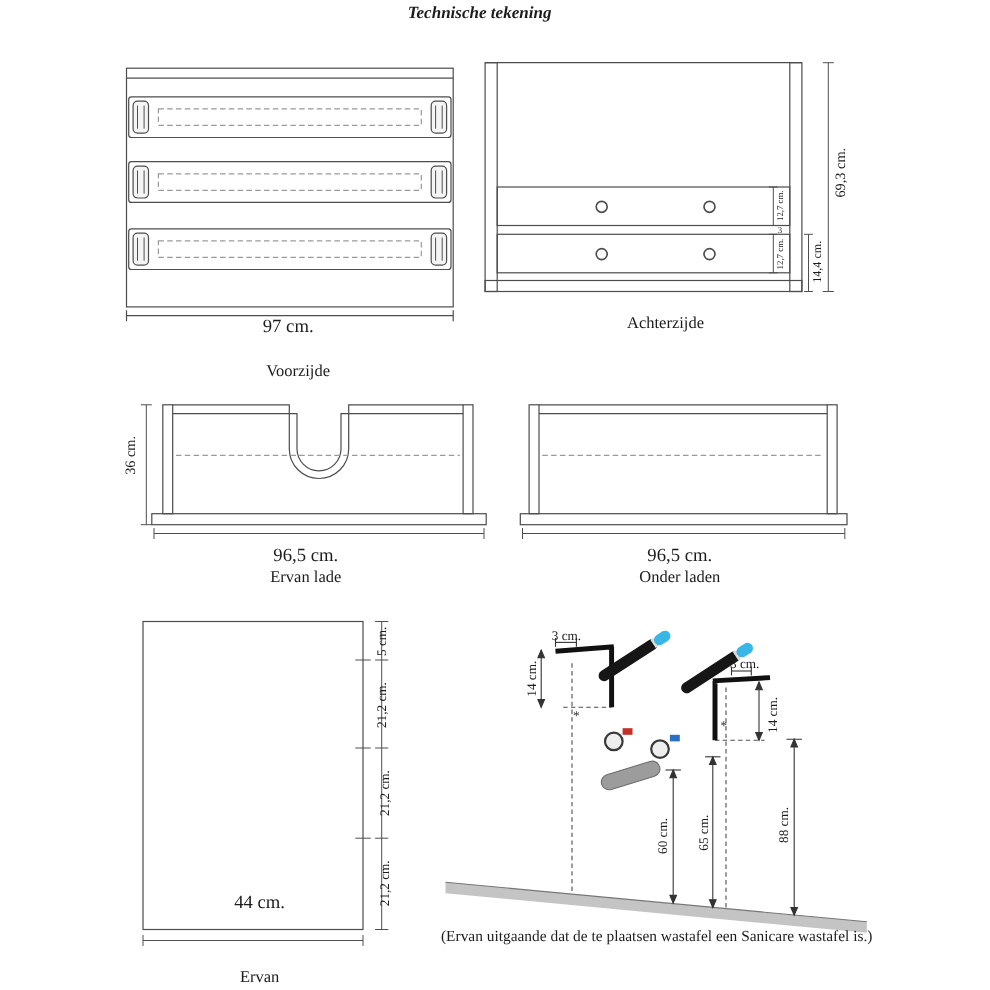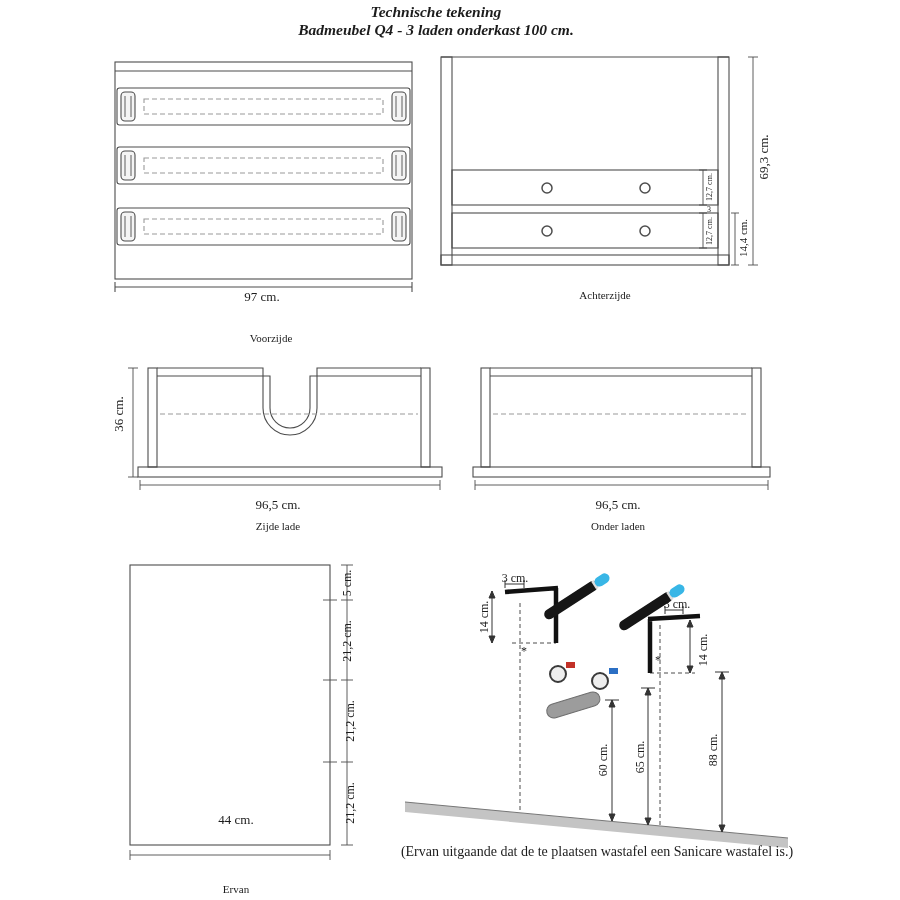--- a/index.html
+++ b/index.html
@@ -1,37 +1,36 @@
 <!DOCTYPE html>
 <html style="--line: #4d4d4d; --pen-tip: #38b6e6; --hot-tag: #c23127; --cold-tag: #2b6fc4; --floor: #c4c4c4;"><head>
 <meta charset="utf-8">
 <style>
   *{box-sizing:border-box}
   body{margin:0;background:#fff}
   .page{position:relative;width:823px;height:900px;background:#fff;color:#1c1c1c;
         font-family:"Liberation Serif",serif;overflow:hidden}
   .page svg{position:absolute;overflow:visible}
-  .lbl{position:absolute;transform:translate(-50%,-50%);white-space:nowrap;font-size:13px}
+  .lbl{position:absolute;transform:translate(-50%,-50%);white-space:nowrap;font-size:17px}
   .vlbl{position:absolute;transform:translate(-50%,-50%) rotate(-90deg);white-space:nowrap;font-size:13px}
   .t8{font-size:8px}
   .t11{font-size:11px}
   .t12{font-size:12px}
-  .t14{font-size:11px}
+  .t14{font-size:15px}
   .note{font-size:14px}
   .title{position:absolute;left:0;top:3px;width:872px;text-align:center;
          font-weight:700;font-style:italic;font-size:15.5px;line-height:1.15}
 </style>
 </head>
 <body>
 
 <div class="page">
 
   <div class="title">
     <div>Technische tekening</div>
-    <div>Badmeubel Q4 - 3 laden onderkast 100 cm.</div>
   </div>
 
   <svg style="left:110px;top:56px" width="310" height="240">
     <g fill="none" stroke="#4d4d4d" stroke-width="1.1">
       <rect x="5" y="6" width="297" height="217"></rect>
       <line x1="5" y1="15" x2="302" y2="15"></line>
 
       <g>
         <rect x="7" y="32" width="293" height="37" rx="2.5"></rect>
         <rect x="34" y="43" width="239" height="15" stroke="#9a9a9a" stroke-dasharray="5 3"></rect>
@@ -135,21 +134,21 @@
           <line x1="23" y1="10" x2="33" y2="10"></line>
           <line x1="23" y1="119" x2="33" y2="119"></line>
         <line x1="35" y1="127" x2="335" y2="127"></line>
           <line x1="35" y1="122" x2="35" y2="132"></line>
           <line x1="335" y1="122" x2="335" y2="132"></line>
       </g>
     </g>
   </svg>
   <div class="vlbl" style="left:119px;top:414px">36 cm.</div>
   <div class="lbl" style="left:278px;top:505px">96,5 cm.</div>
-  <div class="lbl t14" style="left:278px;top:526px">Zijde lade</div>
+  <div class="lbl t14" style="left:278px;top:526px">Ervan lade</div>
 
   <svg style="left:460px;top:358px" width="322" height="135">
     <g fill="none" stroke="#4d4d4d" stroke-width="1.1">
       <rect x="21" y="10" width="9" height="99"></rect>
       <rect x="292" y="10" width="9" height="99"></rect>
       <line x1="30" y1="10" x2="292" y2="10"></line>
       <line x1="30" y1="18" x2="292" y2="18"></line>
       <line x1="33" y1="56" x2="289" y2="56" stroke="#9a9a9a" stroke-dasharray="5 3"></line>
       <rect x="13" y="109" width="297" height="10"></rect>
       <g stroke-width="0.9">

